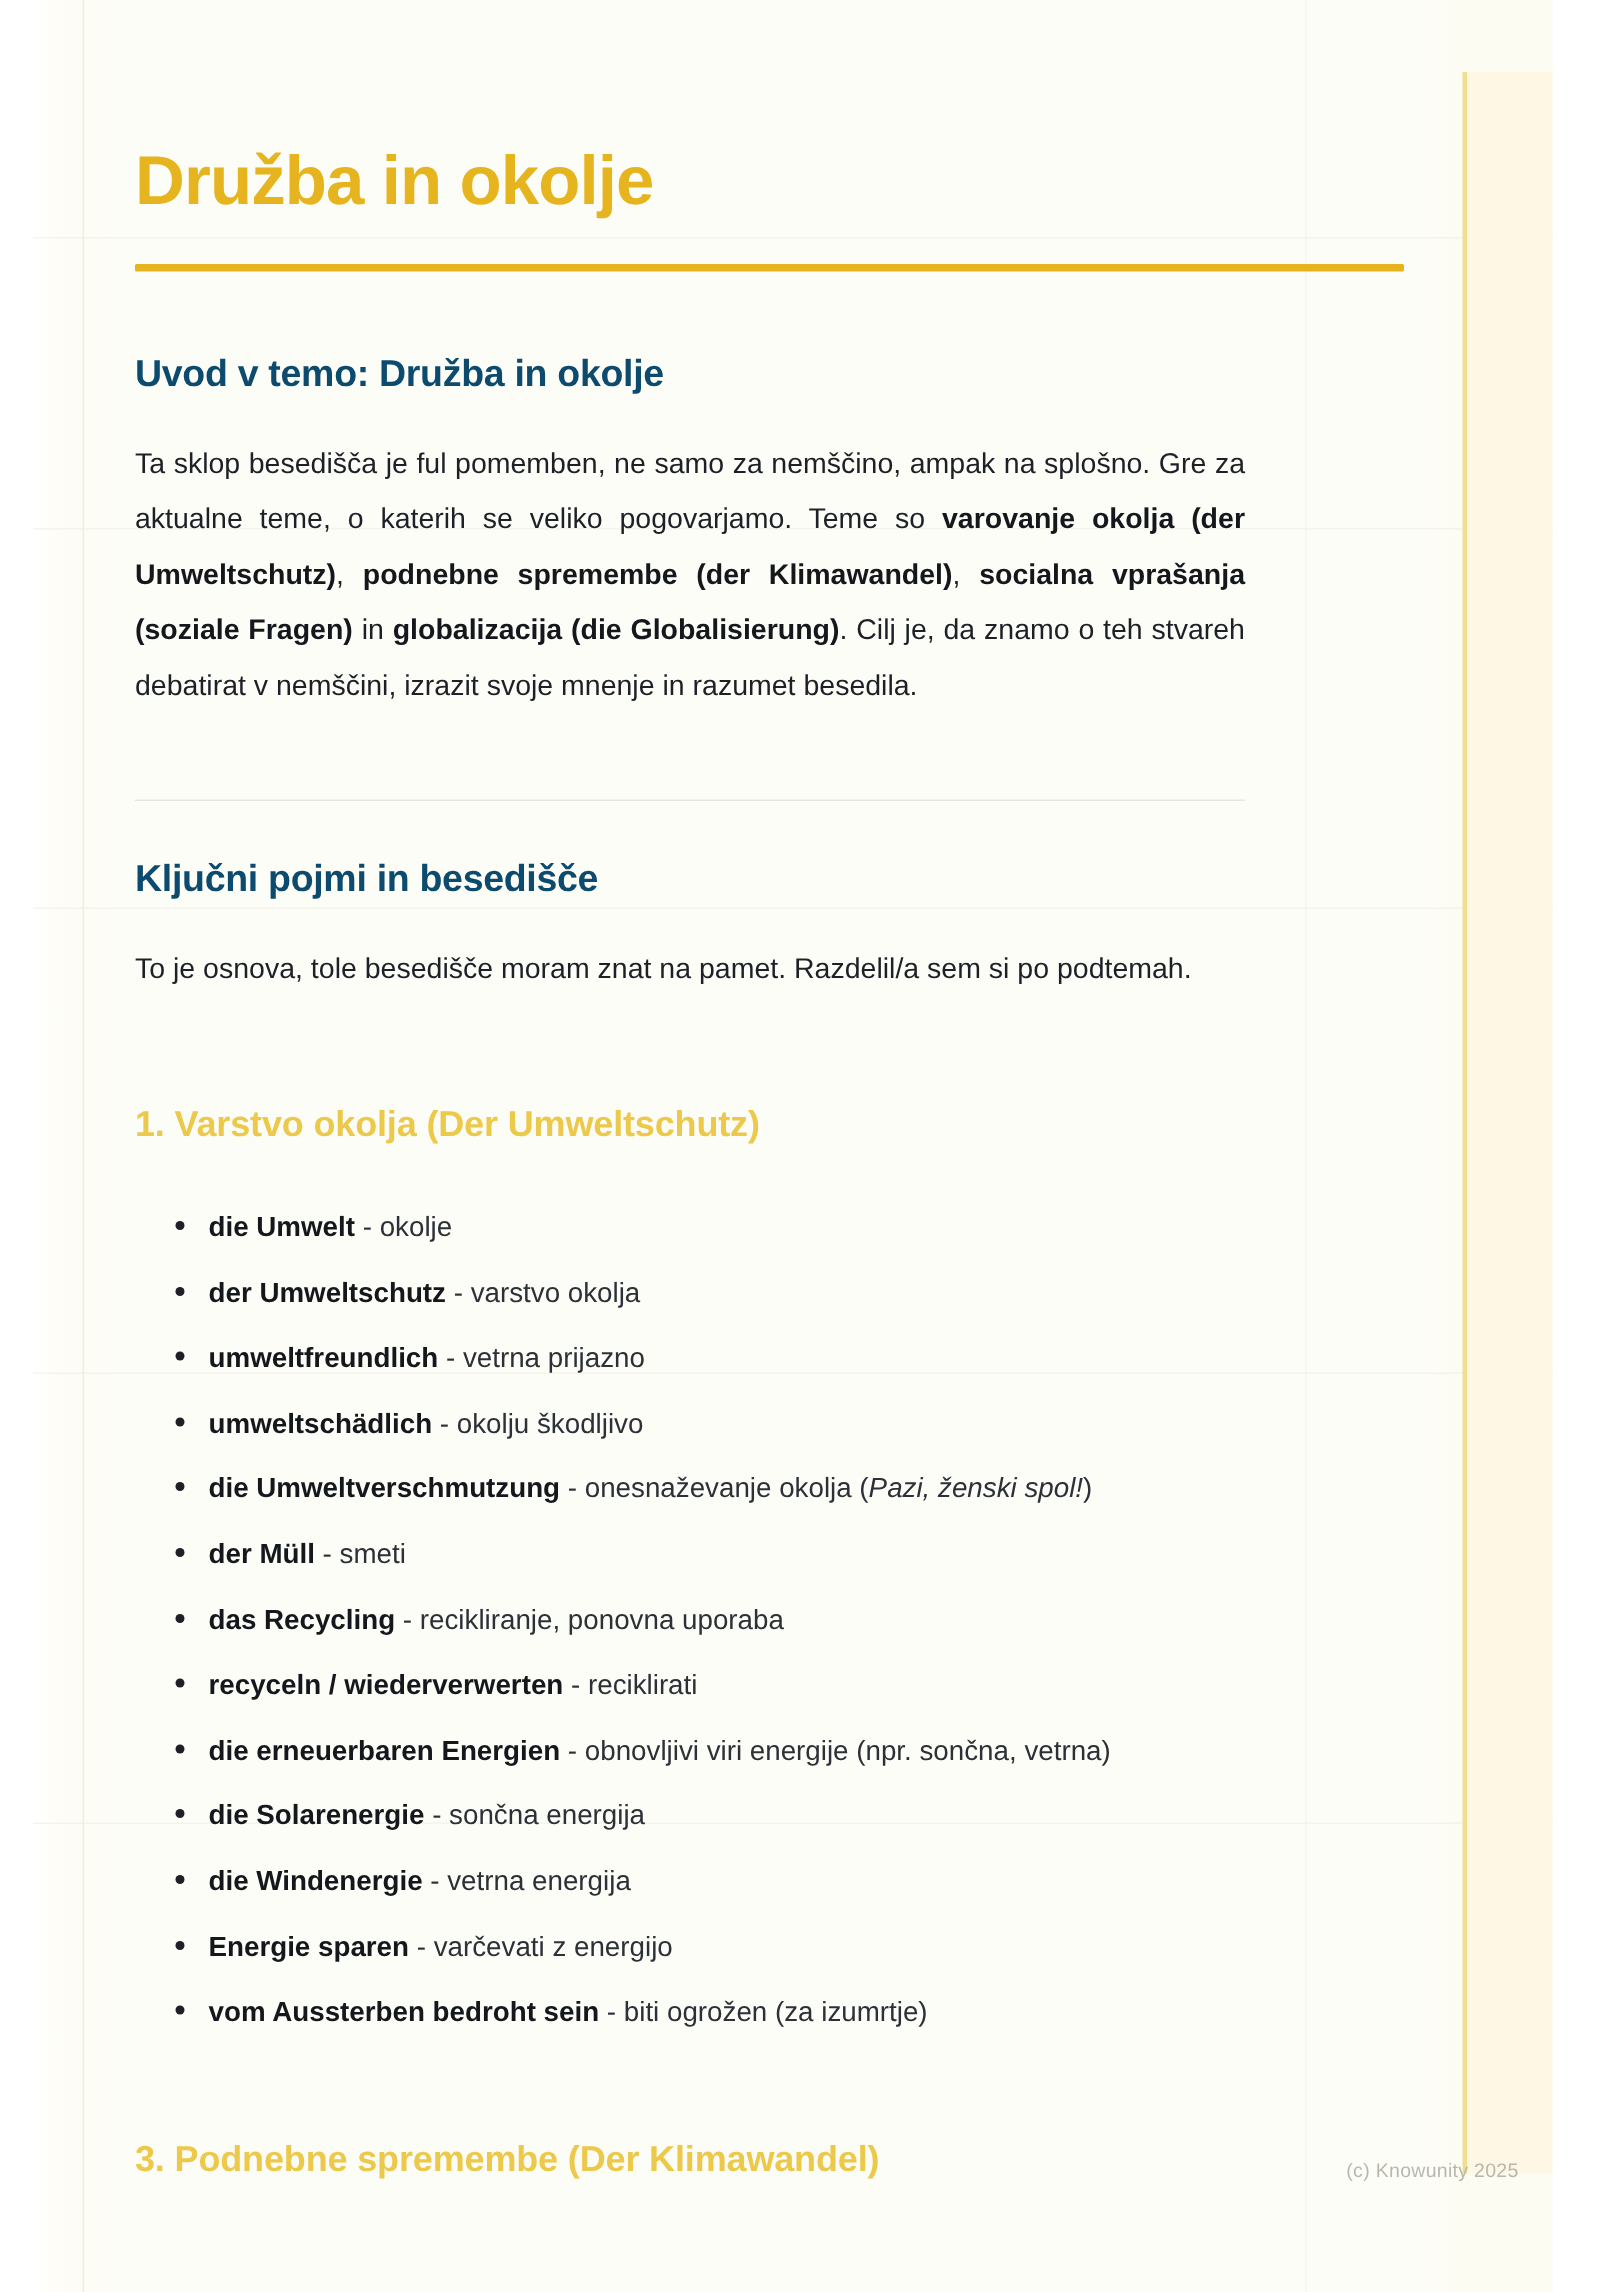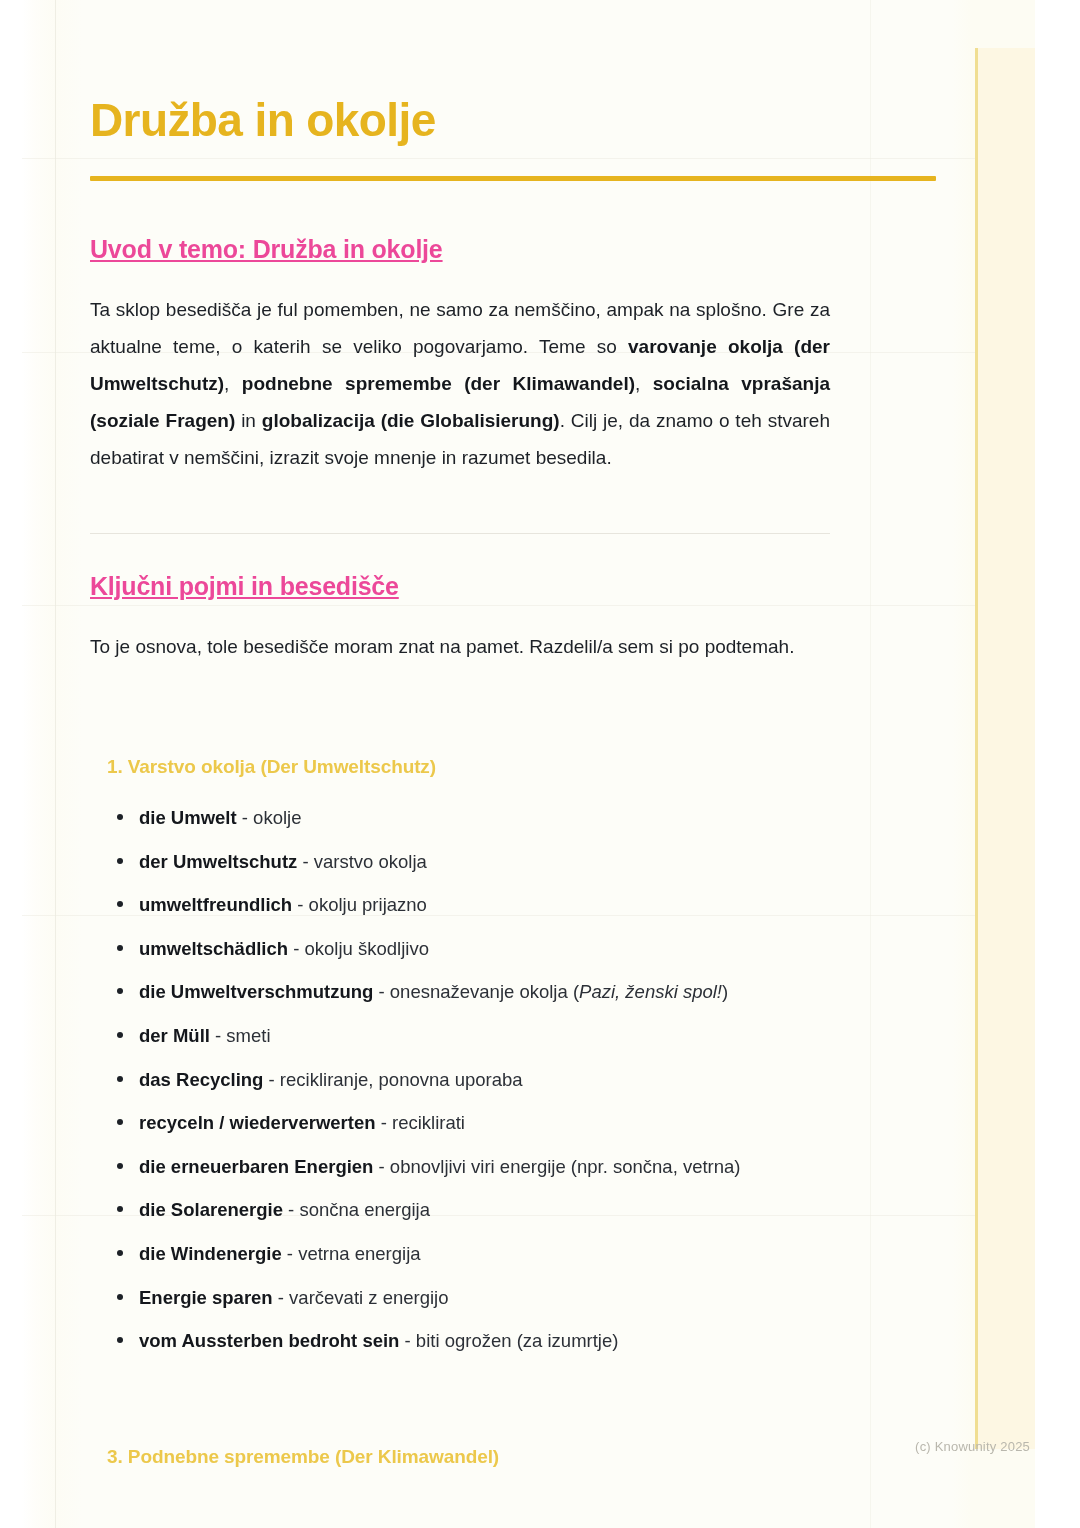--- a/index.html
+++ b/index.html
@@ -114,22 +114,21 @@
     border-radius: 1px;
   }
 
   h2.sec-h2 {
     margin: 0;
     padding: 0;
     font-size: 25px;
     line-height: 32px;
     font-weight: 700;
     letter-spacing: -0.2px;
-    color: #ec4899;
-    text-decoration: underline;
+    color: #0c4a6e;
   }
   h2.sec-h2.h2-a { position: absolute; left: 0; top: 233px; }
   h2.sec-h2.h2-b { position: absolute; left: 0; top: 570px; }
 
   p.body {
     margin: 0;
     padding: 0;
     position: absolute;
     left: 0;
     width: 740px;
@@ -147,25 +146,25 @@
   .divider {
     position: absolute;
     left: 0;
     top: 533px;
     width: 740px;
     height: 1px;
     background: #e7e5dd;
   }
 
   h3.sub-h3 {
-    margin: 17px;
-    padding: 0;
-    position: absolute;
-    left: 0;
-    font-size: 19px;
+    margin: 0;
+    padding: 0;
+    position: absolute;
+    left: 0;
+    font-size: 24px;
     line-height: 30px;
     font-weight: 600;
     letter-spacing: -0.1px;
     color: #ecc84b;
     white-space: nowrap;
   }
   h3.sub-h3.h3-a { top: 735px; }
   h3.sub-h3.h3-b { top: 1425px; }
 
   ul.vocab {
@@ -201,21 +200,21 @@
     color: #14171c;
   }
   ul.vocab li .gloss { color: #2c3037; }
   ul.vocab li .gloss i { font-style: italic; }
 
   .watermark {
     position: absolute;
     left: 880px;
     top: 1438px;
     width: 150px;
-    text-align: right;
+    text-align: center;
     font-size: 13px;
     line-height: 18px;
     color: #b9b7ad;
     letter-spacing: 0.2px;
     white-space: nowrap;
   }
 </style>
 </head>
 <body>
 
@@ -251,21 +250,21 @@
 
     <h2 class="sec-h2 h2-b">Ključni pojmi in besedišče</h2>
 
     <p class="body p-key">To je osnova, tole besedišče moram znat na pamet. Razdelil/a sem si po podtemah.</p>
 
     <h3 class="sub-h3 h3-a">1. Varstvo okolja (Der Umweltschutz)</h3>
 
     <ul class="vocab">
       <li><span class="term">die Umwelt</span><span class="gloss"> - okolje</span></li>
       <li><span class="term">der Umweltschutz</span><span class="gloss"> - varstvo okolja</span></li>
-      <li><span class="term">umweltfreundlich</span><span class="gloss"> - okolju prijazno</span></li>
+      <li><span class="term">umweltfreundlich</span><span class="gloss"> - vetrna prijazno</span></li>
       <li><span class="term">umweltschädlich</span><span class="gloss"> - okolju škodljivo</span></li>
       <li><span class="term">die Umweltverschmutzung</span><span class="gloss"><span> - onesnaževanje okolja (</span><i>Pazi, ženski spol!</i><span>)</span></span></li>
       <li><span class="term">der Müll</span><span class="gloss"> - smeti</span></li>
       <li><span class="term">das Recycling</span><span class="gloss"> - recikliranje, ponovna uporaba</span></li>
       <li><span class="term">recyceln / wiederverwerten</span><span class="gloss"> - reciklirati</span></li>
       <li><span class="term">die erneuerbaren Energien</span><span class="gloss"> - obnovljivi viri energije (npr. sončna, vetrna)</span></li>
       <li><span class="term">die Solarenergie</span><span class="gloss"> - sončna energija</span></li>
       <li><span class="term">die Windenergie</span><span class="gloss"> - vetrna energija</span></li>
       <li><span class="term">Energie sparen</span><span class="gloss"> - varčevati z energijo</span></li>
       <li><span class="term">vom Aussterben bedroht sein</span><span class="gloss"> - biti ogrožen (za izumrtje)</span></li>

